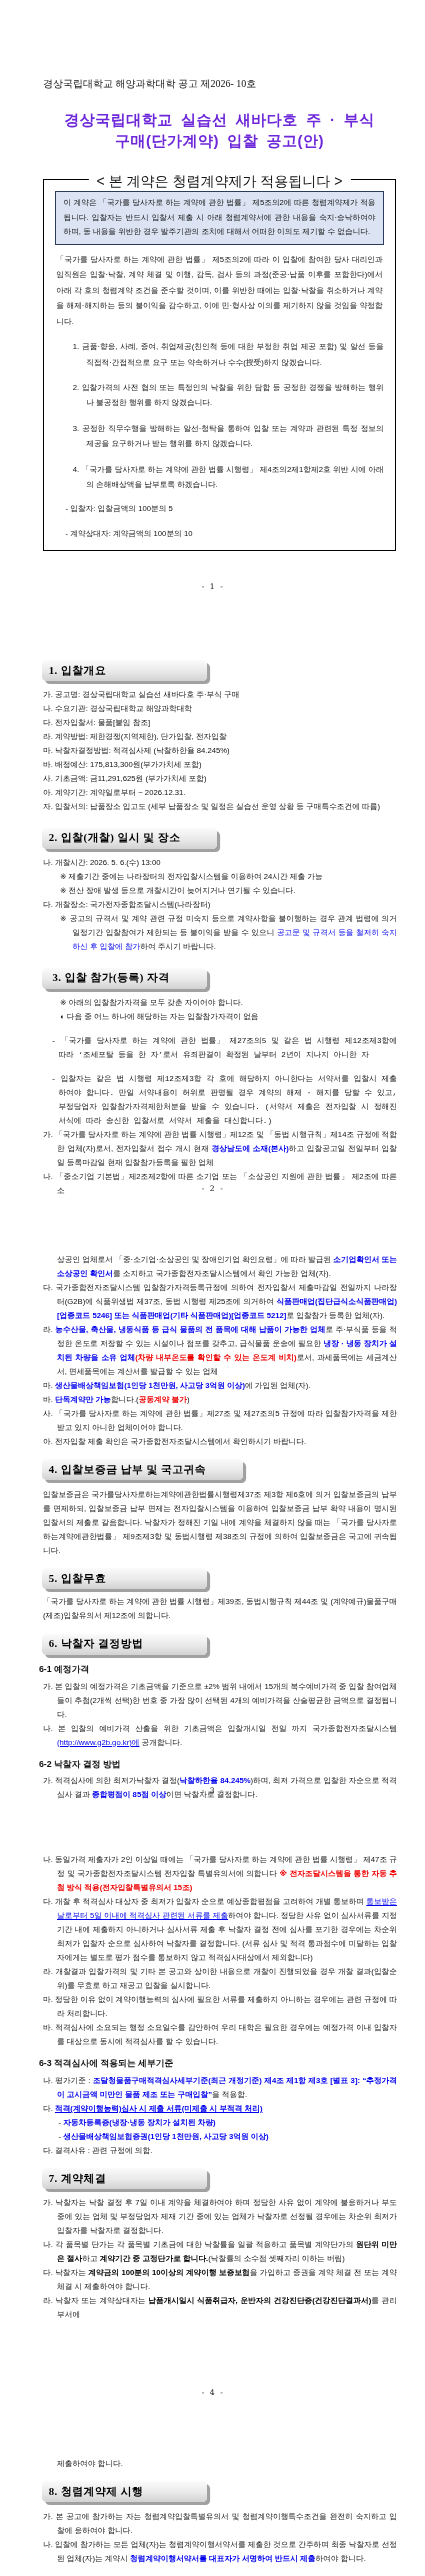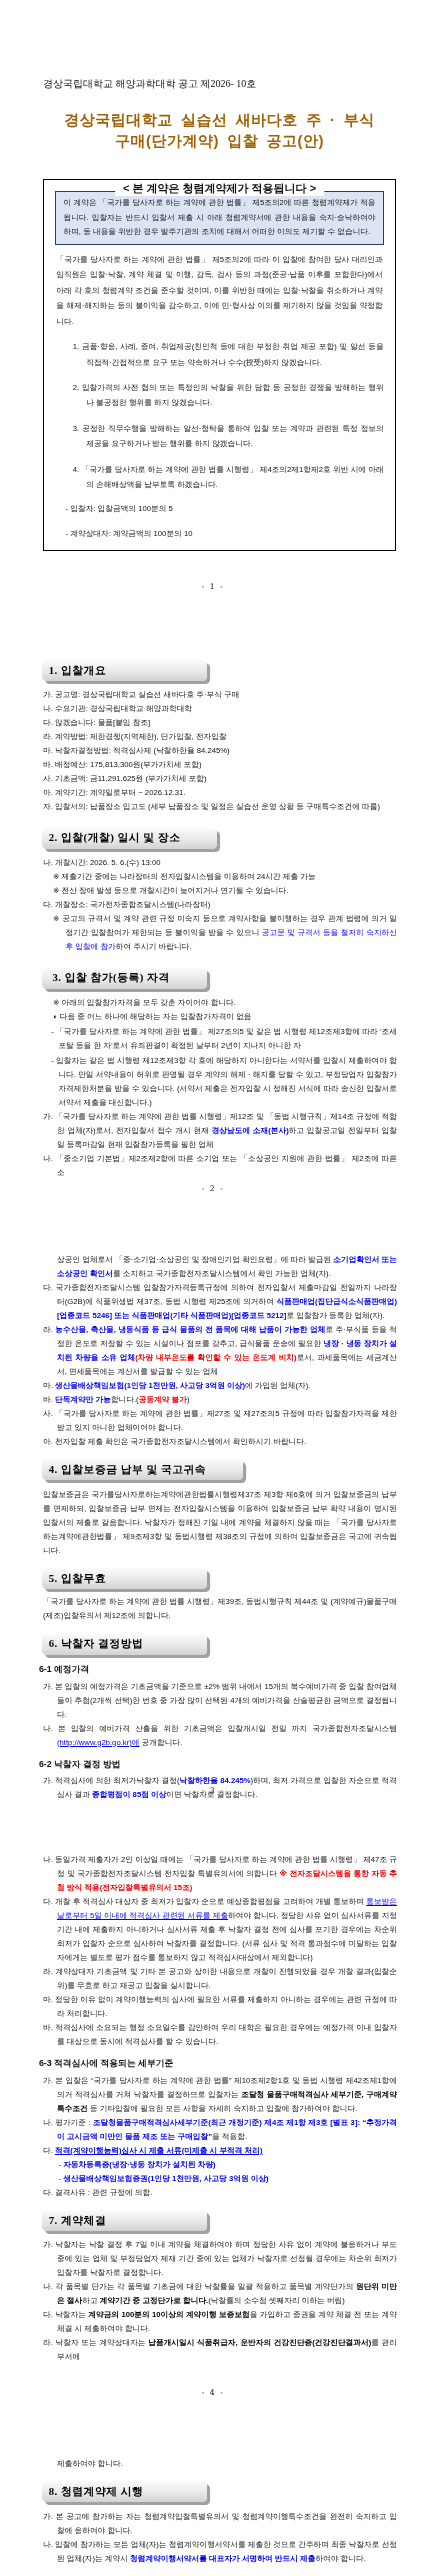--- a/index.html
+++ b/index.html
@@ -2,39 +2,39 @@
 <html style="font-size:8.2px"><head>
 <meta charset="utf-8">
 <style>
   html,body{margin:0;padding:0;background:#ffffff;}
   body{width:426px;height:3009px;font-family:"Liberation Sans","DejaVu Sans",sans-serif;color:#111;overflow:hidden;}
   .page{position:relative;height:602px;box-sizing:border-box;padding-left:42px;padding-right:29px;}
   .pageno{position:absolute;bottom:11.3px;left:0;right:0;text-align:center;font-family:"DejaVu Serif","Liberation Serif",serif;font-size:7.7px;letter-spacing:1.5px;color:#222;}
   
   .page1{padding-top:77px;}
   .notice-no{font-family:"Liberation Serif","DejaVu Serif",serif;font-size:10px;margin-left:1px;}
-  .title{margin:17.5px 0 0 0;text-align:center;font-size:15px;font-weight:bold;line-height:1.45;letter-spacing:0.5px;word-spacing:3.6px;color:#a16207;}
+  .title{margin:17.5px 0 0 0;text-align:center;font-size:15px;font-weight:bold;line-height:1.45;letter-spacing:0.5px;word-spacing:3.6px;color:#6d28d9;}
   .pledge-outer{position:relative;margin-top:27px;margin-left:1px;margin-right:1px;border:1.5px solid #000;padding:11.3px 11.3px 9.3px 11.3px;}
-  .banner{position:absolute;top:-6.7px;left:50%;transform:translateX(-50%);background:#fff;padding:0 8.2px;font-size:11px;font-weight:bold;white-space:nowrap;margin-top:8px;}
+  .banner{position:absolute;top:-6.7px;left:50%;transform:translateX(-50%);background:#fff;padding:0 8.2px;font-size:14px;font-weight:normal;white-space:nowrap;}
   .pledge-inner{background:#dce4f3;border:1px solid #2c3c5c;padding:4.1px 7.2px;font-size:7.7px;line-height:14.4px;text-align:justify;}
   .intro{margin:7.2px 1px 0 1px;font-size:7.7px;line-height:15.5px;text-align:justify;}
   .pitem{margin:9.8px 0 0 17.5px;padding-left:13.4px;text-indent:-13.4px;font-size:7.7px;line-height:15.5px;text-align:justify;}
   .dmg{margin:9.8px 0 0 10.3px;font-size:7.7px;line-height:14.4px;}
   
   .sec{position:relative;width:fit-content;min-width:121px;margin:0;padding:3.6px 37px 3.6px 6.7px;background:linear-gradient(180deg,#fbfbfb 0%,#e9e9e9 55%,#d2d2d2 100%);border-radius:4.6px;font-family:"Liberation Serif","DejaVu Serif",serif;font-weight:bold;font-size:10.8px;letter-spacing:0.5px;color:#000;box-shadow:3.1px 3.1px 0 rgba(130,130,130,0.75);}
   .sec::after{content:"";position:absolute;right:-3.6px;top:4.6px;bottom:-3.6px;width:5.7px;background:#818181;border-radius:1px;z-index:-1;}
   
   .t{font-size:7.7px;line-height:14px;text-align:justify;}
   .li{padding-left:14px;text-indent:-14px;}
   .cont{margin-left:14px;}
-  .note{margin-left:10px;padding-left:12.4px;text-indent:-12.4px;}
+  .note{margin-left:17px;padding-left:12.4px;text-indent:-12.4px;}
   .dash{margin-left:8.2px;padding-left:7.2px;text-indent:-7.2px;}
   .dash2{margin-left:15.5px;padding-left:7.2px;text-indent:-7.2px;}
   .sub{font-size:8.8px;font-weight:bold;margin:7.2px 0 3.6px -3.1px;line-height:14px;}
-  .mt8{margin-top:1px;} .mt14{margin-top:7.2px;} .mt20{margin-top:10.3px;} .mt26{margin-top:13.4px;text-align:right;}
+  .mt8{margin-top:10px;font-family:Liberation Mono, monospace;} .mt14{margin-top:7.2px;} .mt20{margin-top:10.3px;} .mt26{margin-top:13.4px;text-align:right;}
   .para{margin-left:1px;}
   
   .blue{color:#0000ee;}
   .bb{color:#0000ee;font-weight:bold;}
   .bu{color:#0000ee;text-decoration:underline;}
   .bbu{color:#0000ee;font-weight:bold;text-decoration:underline;}
   .rb{color:#ee0000;font-weight:bold;}
   .bold{font-weight:bold;color:#000;}
   
   .page2{padding-top:58px;}
@@ -63,21 +63,21 @@
     <p class="dmg">- 계약상대자: 계약금액의 100분의 10</p>
   </div>
   <div class="pageno">- 1 -</div>
 </div>
 
 <div class="page page2">
   <div class="sec">1. 입찰개요</div>
   <div class="t para mt14">
     <div class="li">가. 공고명: 경상국립대학교 실습선 새바다호 주·부식 구매</div>
     <div class="li">나. 수요기관: 경상국립대학교 해양과학대학</div>
-    <div class="li">다. 않겠습니다: 물품[붙임 참조]</div>
+    <div class="li">다. 전자입찰서: 물품[붙임 참조]</div>
     <div class="li">라. 계약방법: 제한경쟁(지역제한), 단가입찰, 전자입찰</div>
     <div class="li">마. 낙찰자결정방법: 적격심사제 (낙찰하한율 84.245%)</div>
     <div class="li">바. 배정예산: 175,813,300원(부가가치세 포함)</div>
     <div class="li">사. 기초금액: 금11,291,625원 (부가가치세 포함)</div>
     <div class="li">아. 계약기간: 계약일로부터 ~ 2026.12.31.</div>
     <div class="li">자. 입찰서의: 납품장소 입고도 (세부 납품장소 및 일정은 실습선 운영 상황 등 구매특수조건에 따름)</div>
   </div>
   <div class="sec mt26">2. 입찰(개찰) 일시 및 장소</div>
   <div class="t para mt14">
     <div class="li">나. 개찰시간: 2026. 5. 6.(수) 13:00</div>
@@ -122,27 +122,26 @@
   <div class="t para">
     <div class="li"><span>가. 적격심사에 의한 최저가낙찰자 결정(</span><span class="bb">낙찰하한율 84.245%</span><span>)하며, 최저 가격으로 입찰한 자순으로 적격심사 결과 </span><span class="bb">종합평점이 85점 이상</span><span>이면 낙찰자로 결정합니다.</span></div>
   </div>
   <div class="pageno">- 3 -</div>
 </div>
 
 <div class="page page4">
   <div class="t para">
     <div class="li"><span>나. 동일가격 제출자가 2인 이상일 때에는 「국가를 당사자로 하는 계약에 관한 법률 시행령」 제47조 규정 및 국가종합전자조달시스템 전자입찰 특별유의서에 의합니다  </span><span class="rb">※ 전자조달시스템을 통한 자동 추첨 방식 적용(전자입찰특별유의서 15조)</span></div>
     <div class="li"><span>다. 개찰 후 적격심사 대상자 중 최저가 입찰자 순으로 예상종합평점을 고려하여 개별 통보하며 </span><span class="bu">통보받은 날로부터 5일 이내에 적격심사 관련된 서류를 제출</span><span>하여야 합니다. 정당한 사유 없이 심사서류를 지정기간 내에 제출하지 아니하거나 심사서류 제출 후 낙찰자 결정 전에 심사를 포기한 경우에는 차순위 최저가 입찰자 순으로 심사하여 낙찰자를 결정합니다. (서류 심사 및 적격 통과점수에 미달하는 입찰자에게는 별도로 평가 점수를 통보하지 않고 적격심사대상에서 제외합니다)</span></div>
-    <div class="li">라. 계약상대자 기초금액 및 기타 본 공고와 상이한 내용으로 개찰이 진행되었을 경우 개찰 결과(입찰순위)를 무효로 하고 재공고 입찰을 실시합니다.</div>
+    <div class="li">라. 개찰결과 입찰가격의 및 기타 본 공고와 상이한 내용으로 개찰이 진행되었을 경우 개찰 결과(입찰순위)를 무효로 하고 재공고 입찰을 실시합니다.</div>
     <div class="li">마. 정당한 이유 없이 계약이행능력의 심사에 필요한 서류를 제출하지 아니하는 경우에는 관련 규정에 따라 처리합니다.</div>
     <div class="li">바. 적격심사에 소요되는 행정 소요일수를 감안하여 우리 대학은 필요한 경우에는 예정가격 이내 입찰자를 대상으로 동시에 적격심사를 할 수 있습니다.</div>
   </div>
   <div class="sub">6-3 적격심사에 적용되는 세부기준</div>
   <div class="t para">
-    <div class="li"><span>가.  본 입찰은 “국가를 당사자로 하는 계약에 관한 법률” 제10조제2항1호 및 동법 시행령 제42조제1항에 의거 적격심사를 거쳐 낙찰자를 결정하므로 입찰자는 </span><span class="bold">조달청 물품구매적격심사 세부기준, 구매계약 특수조건</span><span> 등 기타입찰에 필요한 모든 사항을 자세히 숙지하고 입찰에 참가하여야 합니다.</span></div>
     <div class="li"><span>나. 평가기준 : </span><span class="bb">조달청물품구매적격심사세부기준(최근 개정기준) 제4조 제1항 제3호 [별표 3]: “추정가격이 고시금액 미만인 물품 제조 또는 구매입찰”</span><span>을 적용함.</span></div>
     <div class="li"><span>다. </span><span class="bbu">적격(계약이행능력)심사 시 제출 서류(미제출 시 부적격 처리)</span></div>
     <div class="dash2"><span>- </span><span class="bb">자동차등록증(냉장·냉동 장치가 설치된 차량)</span></div>
     <div class="dash2"><span>- </span><span class="bb">생산물배상책임보험증권(1인당 1천만원, 사고당 3억원 이상)</span></div>
     <div class="li">다. 결격사유 : 관련 규정에 의함.</div>
   </div>
   <div class="sec mt20">7. 계약체결</div>
   <div class="t para mt14">
     <div class="li">가. 낙찰자는 낙찰 결정 후 7일 이내 계약을 체결하여야 하며 정당한 사유 없이 계약에 불응하거나 부도 중에 있는 업체 및 부정당업자 제재 기간 중에 있는 업체가 낙찰자로 선정될 경우에는 차순위 최저가 입찰자를 낙찰자로 결정합니다.</div>
     <div class="li"><span>나. 각 품목별 단가는 각 품목별 기초금에 대한 낙찰률을 일괄 적용하고 품목별 계약단가의 </span><span class="bold">원단위 미만은 절사</span><span>하고 </span><span class="bold">계약기간 중 고정단가로 합니다.</span><span>(낙찰률의 소수점 셋째자리 이하는 버림)</span></div>

